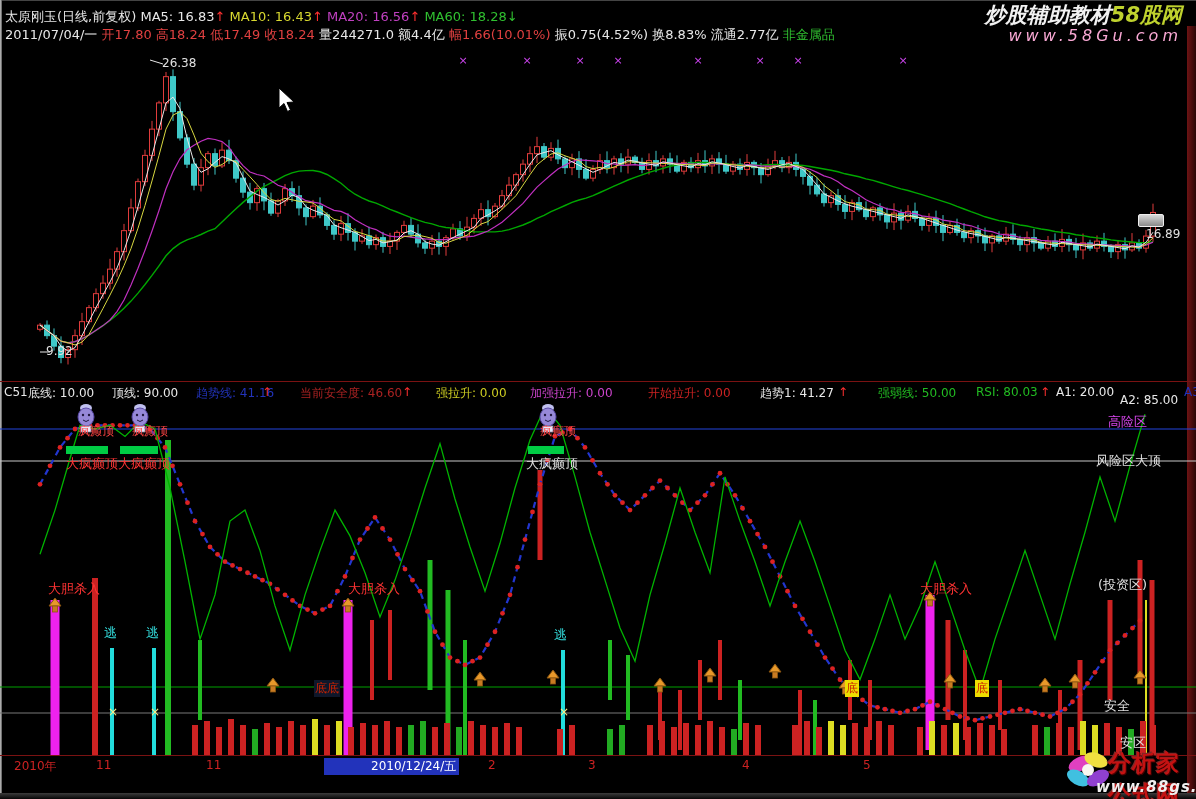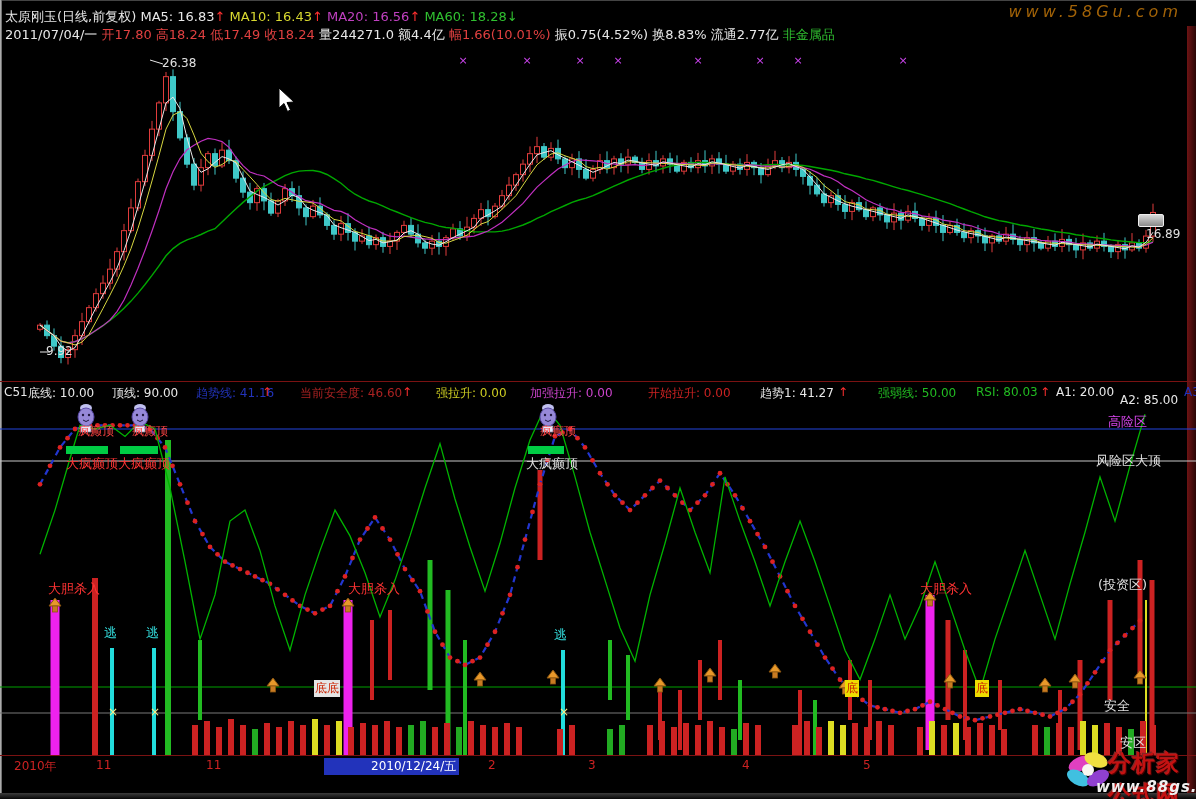--- a/index.html
+++ b/index.html
@@ -7,21 +7,21 @@
           font-family:"DejaVu Sans","Liberation Sans",sans-serif;}
   .abs{position:absolute;white-space:nowrap;}
   .edge-left{position:absolute;left:0;top:0;width:2px;height:799px;background:linear-gradient(90deg,#c8c8c8,#555);}
   .edge-top{position:absolute;left:0;top:0;width:1196px;height:1px;background:#444;}
   .edge-right{position:absolute;right:0;top:26px;width:9px;height:773px;background:linear-gradient(90deg,#6e1414,#2a0606);}
   .edge-bottom{position:absolute;left:0;bottom:0;width:1196px;height:6px;background:linear-gradient(180deg,#3c3c3c,#060606);}
   .hdr-line{position:absolute;left:5px;font-size:13px;letter-spacing:0px;}
   .brand-top{position:absolute;right:14px;top:3px;text-align:right;line-height:1.15;}
   .brand-top .l1{font-size:21px;font-weight:bold;font-style:italic;color:#f2f2f2;}
   .brand-top .l1 .gr{color:#bfd22e;}
-  .brand-top .l2{font-size:16px;font-style:italic;color:#a16207;letter-spacing:4px;}
+  .brand-top .l2{font-size:16px;font-style:italic;color:#f9a8d4;letter-spacing:4px;}
   .divider{position:absolute;left:0;width:1196px;height:1px;background:#7a1212;}
   .ind-header{position:absolute;left:0;top:385px;width:1196px;height:18px;font-size:12px;}
   .axis-row{position:absolute;left:0;top:757px;width:949px;height:18px;font-size:12px;}
   .axis-item{position:absolute;top:1px;color:#cc2222;}
   .axis-item.hl{background:#2233bb;color:#ffffff;padding:0 3px;}
   .lbl{position:absolute;font-size:12px;}
   .brand-bottom-name{position:absolute;left:1108px;top:748px;font-size:23px;font-weight:bold;color:#c41212;
       text-shadow:1px 1px 0 #4a0000,-1px -1px 0 #7a2a2a;letter-spacing:1px;}
   .brand-bottom-url{position:absolute;left:1096px;top:778px;font-size:15px;font-weight:bold;font-style:italic;color:#f0f0f0;letter-spacing:1px;}
   .thumb{position:absolute;left:1138px;top:214px;width:24px;height:11px;background:linear-gradient(180deg,#d8d8d8,#8a8a8a);border:1px solid #eee;border-radius:2px;}
@@ -34,20 +34,21 @@
 
   <div class="edge-top"></div>
   <div class="edge-left"></div>
   <div class="edge-right"></div>
   <div class="edge-bottom"></div>
 
   <div class="hdr-line" style="top:8px;" id="hdrLine1"><span style="color: rgb(232, 232, 232);">太原刚玉(日线,前复权) </span><span style="color: rgb(232, 232, 232);">MA5: 16.83</span><span style="color: rgb(255, 48, 48);">↑ </span><span style="color: rgb(216, 216, 48);">MA10: 16.43</span><span style="color: rgb(255, 48, 48);">↑ </span><span style="color: rgb(192, 64, 192);">MA20: 16.56</span><span style="color: rgb(255, 48, 48);">↑ </span><span style="color: rgb(48, 192, 48);">MA60: 18.28</span><span style="color: rgb(48, 192, 48);">↓</span></div>
   <div class="hdr-line" style="top:26px;" id="hdrLine2"><span style="color: rgb(232, 232, 232);">2011/07/04/一 </span><span style="color: rgb(224, 64, 64);">开17.80 </span><span style="color: rgb(224, 64, 64);">高18.24 </span><span style="color: rgb(224, 64, 64);">低17.49 </span><span style="color: rgb(224, 64, 64);">收18.24 </span><span style="color: rgb(232, 232, 232);">量244271.0 </span><span style="color: rgb(232, 232, 232);">额4.4亿 </span><span style="color: rgb(224, 64, 64);">幅1.66(10.01%) </span><span style="color: rgb(232, 232, 232);">振0.75(4.52%) </span><span style="color: rgb(232, 232, 232);">换8.83% </span><span style="color: rgb(232, 232, 232);">流通2.77亿 </span><span style="color: rgb(48, 192, 48);">非金属品</span></div>
 
   <div class="brand-top">
+    <div class="l1"><span>炒股辅助教材</span><span class="gr">58股网</span></div>
     <div class="l2">www.58Gu.com</div>
   </div>
 
   <svg id="mainChart" width="1196" height="334" viewBox="0 46 1196 334" style="top:46px;">
       <line x1="40" y1="323.04999999999995" x2="40" y2="331.38" stroke="#e03c3c" stroke-width="1"></line>
       <rect x="37.5" y="325.15" width="5" height="4.1299999999999955" fill="#000" stroke="#e03c3c" stroke-width="1"></rect>
       <line x1="47" y1="320.47647058823526" x2="47" y2="338.96153846153845" stroke="#3fc8c8" stroke-width="1"></line>
       <rect x="44.5" y="325.15" width="5" height="10.5" fill="#3fc8c8" stroke="#3fc8c8" stroke-width="1"></rect>
       <line x1="54" y1="328.40294117647056" x2="54" y2="350.67307692307696" stroke="#3fc8c8" stroke-width="1"></line>
       <rect x="51.5" y="335.65" width="5" height="10.5" fill="#3fc8c8" stroke="#3fc8c8" stroke-width="1"></rect>
@@ -736,21 +737,21 @@
       <div class="lbl" style="left: 132px; top: 423px; color: rgb(255, 68, 68); font-size: 12px;">疯癫顶</div>
       <div class="lbl" style="left: 540px; top: 423px; color: rgb(255, 68, 68); font-size: 12px;">疯癫顶</div>
       <div class="lbl" style="left: 66px; top: 455px; color: rgb(255, 51, 51); font-size: 13px;">大疯癫顶大疯癫顶</div>
       <div class="lbl" style="left: 526px; top: 455px; color: rgb(224, 224, 224); font-size: 13px;">大疯癫顶</div>
       <div class="lbl" style="left: 48px; top: 580px; color: rgb(255, 51, 51); font-size: 13px;">大胆杀入</div>
       <div class="lbl" style="left: 348px; top: 580px; color: rgb(255, 51, 51); font-size: 13px;">大胆杀入</div>
       <div class="lbl" style="left: 920px; top: 580px; color: rgb(255, 51, 51); font-size: 13px;">大胆杀入</div>
       <div class="lbl" style="left: 104px; top: 624px; color: rgb(51, 221, 221); font-size: 13px;">逃</div>
       <div class="lbl" style="left: 146px; top: 624px; color: rgb(51, 221, 221); font-size: 13px;">逃</div>
       <div class="lbl" style="left: 554px; top: 626px; color: rgb(51, 221, 221); font-size: 13px;">逃</div>
-      <div class="lbl" style="left: 314px; top: 680px; color: rgb(204, 34, 0); font-size: 12px; background: #e5e5e5; padding: 0px 1px;">底底</div>
+      <div class="lbl" style="left: 314px; top: 680px; color: rgb(204, 34, 0); font-size: 12px; background: #0f172a; padding: 0px 1px;">底底</div>
       <div class="lbl" style="left: 845px; top: 680px; color: rgb(204, 34, 0); font-size: 12px; background: rgb(238, 221, 0); padding: 0px 1px;">底</div>
       <div class="lbl" style="left: 975px; top: 680px; color: rgb(204, 34, 0); font-size: 12px; background: rgb(238, 221, 0); padding: 0px 1px;">底</div>
       <div class="lbl" style="left: 1108px; top: 413px; color: #d946ef; font-size: 13px;">高险区</div>
       <div class="lbl" style="left: 1096px; top: 452px; color: rgb(224, 224, 224); font-size: 13px;">风险区大顶</div>
       <div class="lbl" style="left: 1098px; top: 576px; color: rgb(224, 224, 224); font-size: 13px;">(投资区)</div>
       <div class="lbl" style="left: 1104px; top: 697px; color: rgb(224, 224, 224); font-size: 13px;">安全</div>
       <div class="lbl" style="left: 1120px; top: 734px; color: rgb(224, 224, 224); font-size: 13px;">安区</div>
     </div>
 
   <div class="divider" style="top:755px;"></div>

